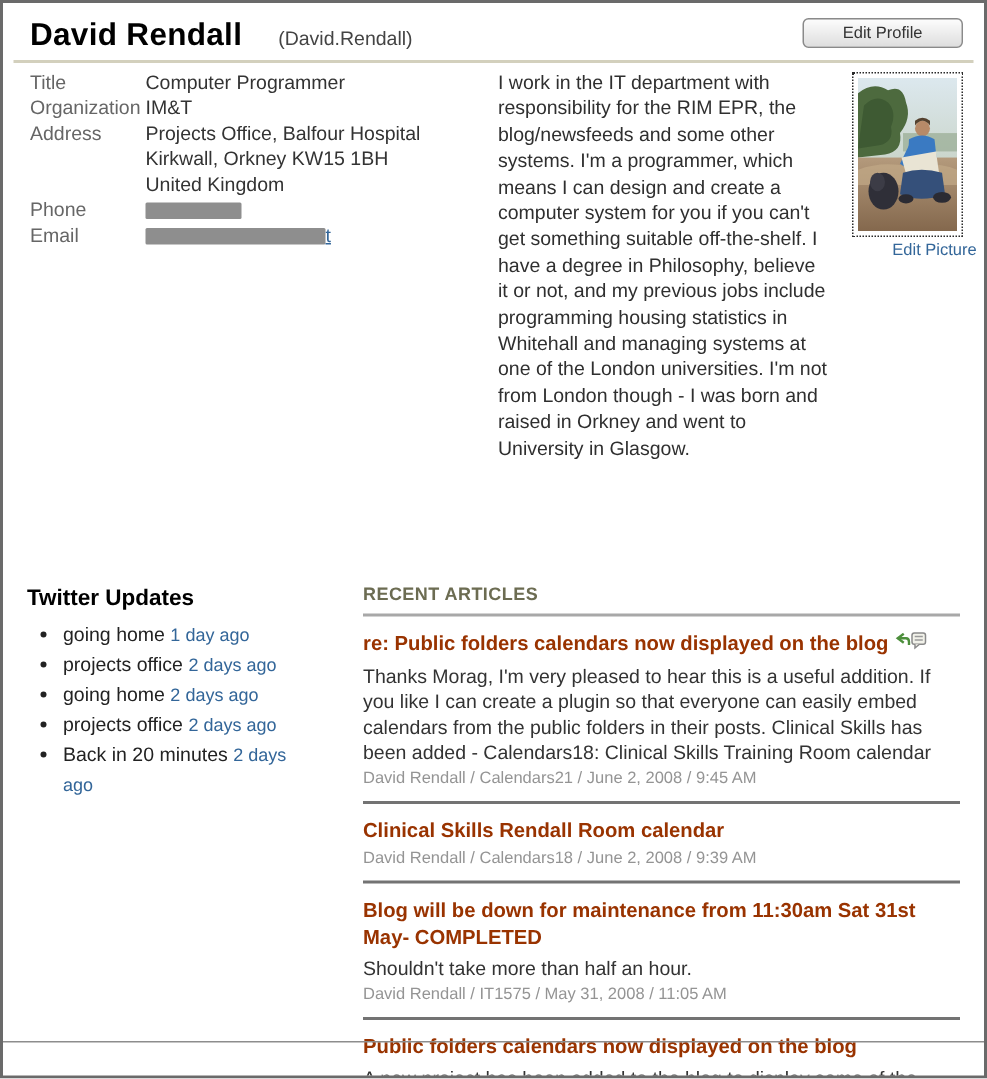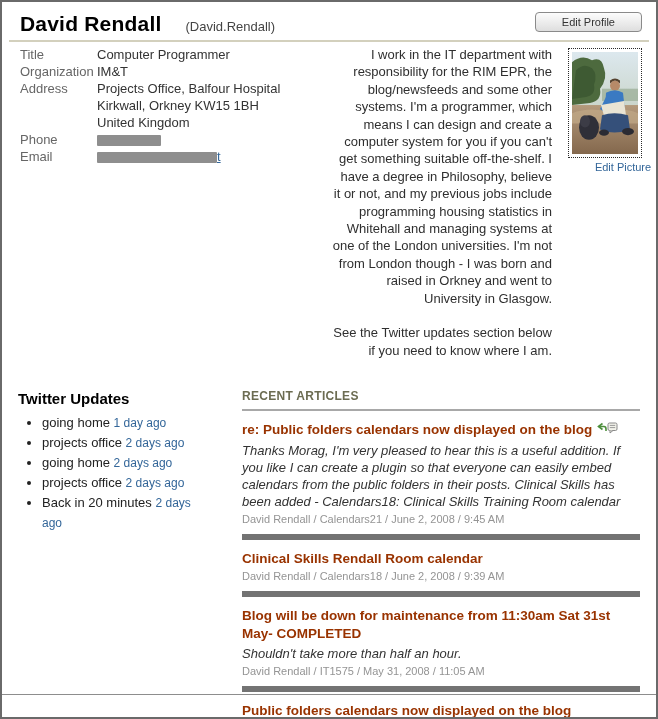--- a/index.html
+++ b/index.html
@@ -32,21 +32,21 @@
     font-size:13px; line-height:17px;
   }
   .info-grid .label { color:#666; }
   .info-grid .value { color:#333; }
   .redact { display:inline-block; height:11px; background:#8e8e8e; border-radius:1px; vertical-align:middle; }
   .redact.phone { width:64px; }
   .redact.email { width:120px; }
   .email-suffix { color:#336699; text-decoration:underline; font-size:13px; }
 
   
-  .bio { position:absolute; left:330px; top:44px; width:220px; font-size:13px; line-height:17.4px; color:#2f2f2f;text-align:right; }
+  .bio { position:absolute; left:330px; top:44px; width:220px; font-size:13px; line-height:17.4px; color:#2f2f2f; }
   .bio p + p { margin-top:17px; }
 
   
   .photo-box {
     position:absolute; left:566px; top:46px; width:74px; height:110px;
     border:1px dotted #2a2a2a; padding:3px; background:#fff;
   }
   .photo-box svg { display:block; width:100%; height:100%; }
   .edit-picture {
     position:absolute; left:584px; top:159px; width:74px;
@@ -57,24 +57,24 @@
   .twitter { position:absolute; left:16px; top:388px; width:208px; }
   .twitter h2 { font-size:15px; font-weight:bold; color:#000000; }
   .twitter ul { margin-top:6px; padding-left:24px; width:182px; }
   .twitter li { font-size:13px; line-height:19px; color:#222; }
   .twitter .time { color:#336699; font-size:12px; }
 
   
   .articles { position:absolute; left:240px; top:387px; width:398px; }
   .articles h3 { font-size:12px; font-weight:bold; color:#6c6c52; letter-spacing:0.3px; }
   .articles .top-rule { height:2px; background:#a8a8a8; margin:6px 0 9px; }
-  .article { padding-bottom:9px; margin-bottom:9px; border-bottom:6px solid #737373; }
+  .article { padding-bottom:9px; margin-bottom:9px; border-bottom:2px solid #737373; }
   .article.last { border-bottom:none; margin-bottom:0; padding-bottom:0; }
   .article .title { font-size:13.5px; font-weight:bold; color:#993300; line-height:17px; text-decoration:none; cursor:pointer; }
-  .article .body { font-size:13px; line-height:17px; color:#333; margin-top:3px;font-style:italic; }
+  .article .body { font-size:13px; line-height:17px; color:#333; margin-top:3px; }
   .article .meta { font-size:11px; color:#949494; margin-top:3px; }
   .reply-icon { display:inline-block; vertical-align:-1px; margin-left:4px; cursor:pointer; }
 
   .bottom-line { position:absolute; left:0; right:0; top:692px; height:1px; background:#8d8d8d; }
 </style>
 </head>
 <body>
 
 <div class="page">
 
@@ -100,21 +100,20 @@
 
     <div class="label">Phone</div>
     <div class="value"><span class="redact phone"></span></div>
 
     <div class="label">Email</div>
     <div class="value"><span class="redact email"></span><span class="email-suffix">t</span></div>
   </div>
 
   <div class="bio">
     <p>I work in the IT department with responsibility for the RIM EPR, the blog/newsfeeds and some other systems. I'm a programmer, which means I can design and create a computer system for you if you can't get something suitable off-the-shelf. I have a degree in Philosophy, believe it or not, and my previous jobs include programming housing statistics in Whitehall and managing systems at one of the London universities. I'm not from London though - I was born and raised in Orkney and went to University in Glasgow.</p>
-    <p>See the Twitter updates section below if you need to know where I am.</p>
   </div>
 
   <div class="photo-box">
     <svg viewBox="0 0 66 100" preserveAspectRatio="none">
       <defs>
         <linearGradient id="sky" x1="0" y1="0" x2="0" y2="1">
           <stop offset="0" stop-color="#dce8ee"></stop>
             <stop offset="1" stop-color="#c9d4c8"></stop>
         </linearGradient>
         <linearGradient id="ground" x1="0" y1="0" x2="0" y2="1">

